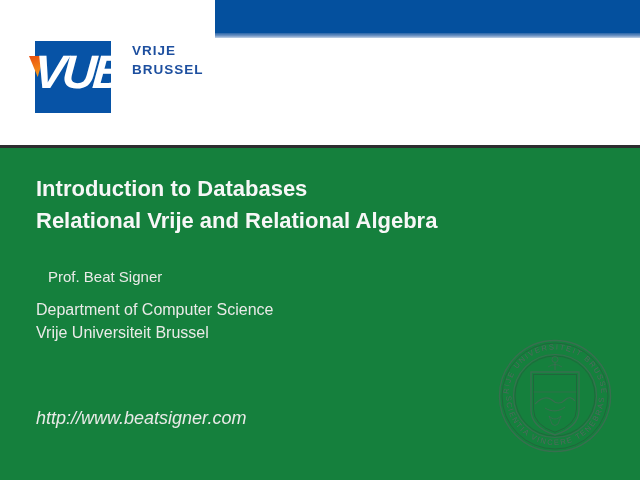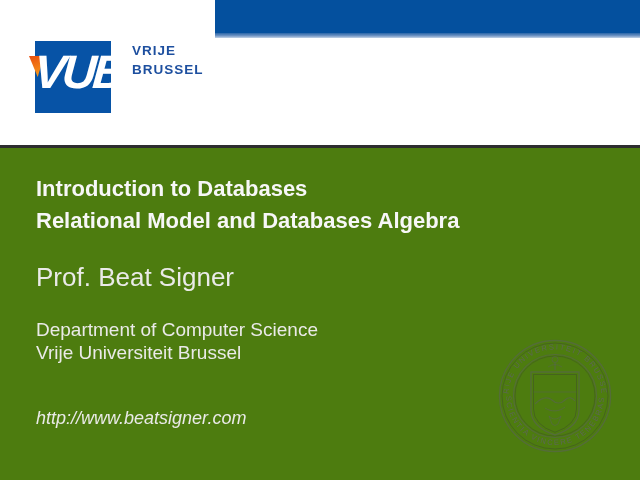--- a/index.html
+++ b/index.html
@@ -34,27 +34,27 @@
     line-height:1;
   }
   .logo-wordmark{
     position:absolute;left:132px;top:42px;
     font-size:13.5px;font-weight:bold;color:#1d4f9f;
     letter-spacing:1px;line-height:18.5px;
   }
   
   .panel{
     position:absolute;left:0;top:145px;width:640px;height:335px;
-    background:#4d7c0f;border-top:3px solid #2d2d2f;box-sizing:border-box;
+    background:#15803d;border-top:3px solid #2d2d2f;box-sizing:border-box;
   }
   .panel .t{position:absolute;left:36px;white-space:nowrap;}
   .title1{top:28px;font-size:22px;font-weight:bold;color:#f7f7f7;}
   .title2{top:60px;font-size:22px;font-weight:bold;color:#f7f7f7;}
-  .author{top:114px;font-size:26px;color:#eaeae8;}
-  .affil{top:170px;font-size:19px;color:#eaeae8;line-height:23px;}
+  .author{top:120px;font-size:15px;color:#eaeae8;margin-left:12px;}
+  .affil{top:150px;font-size:16px;color:#eaeae8;line-height:23px;}
   .url{top:260px;font-size:18px;color:#eaeae8;font-style:italic;}
   
   .seal{position:absolute;left:485px;top:323px;}
 </style>
 </head>
 <body>
 
 <div class="slide">
 
   <div class="blue-bar"></div>
@@ -65,21 +65,21 @@
       <span class="vub-mark">VUB</span>
     </div>
     <div class="logo-wordmark">
       <div>VRIJE</div>
       <div>BRUSSEL</div>
     </div>
   </div>
 
   <div class="panel">
     <div class="t title1">Introduction to Databases</div>
-    <div class="t title2">Relational Model and Databases Algebra</div>
+    <div class="t title2">Relational Vrije and Relational Algebra</div>
     <div class="t author">Prof. Beat Signer</div>
     <div class="t affil">
       <div>Department of Computer Science</div>
       <div>Vrije Universiteit Brussel</div>
     </div>
     <div class="t url">http://www.beatsigner.com</div>
 
     <svg class="seal" width="140" height="140" viewBox="0 0 140 140" style="left:485px;top:178px;">
       <g fill="none" stroke="#5b5d61" stroke-opacity="0.5">
         <circle cx="70" cy="70" r="55.5" stroke-width="1.4"></circle>

